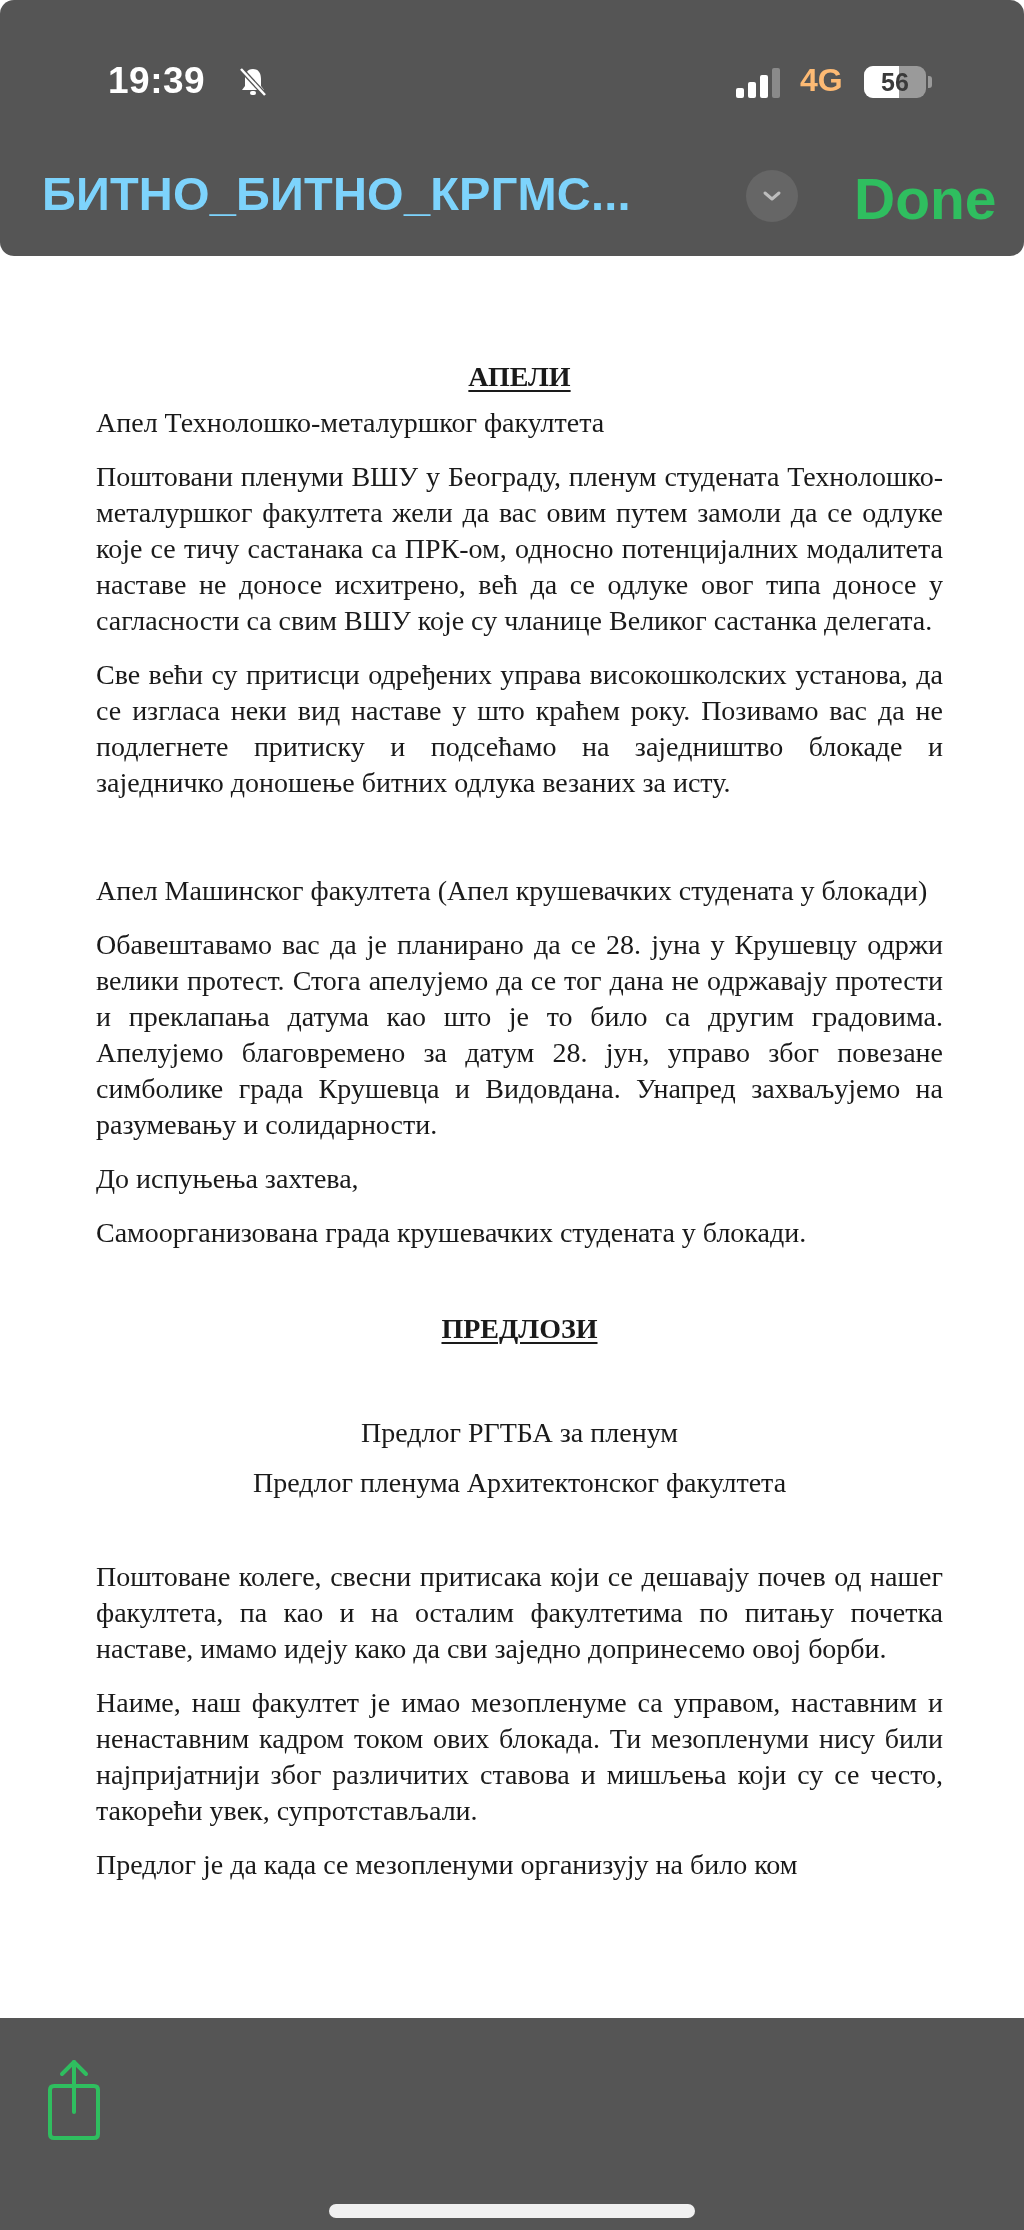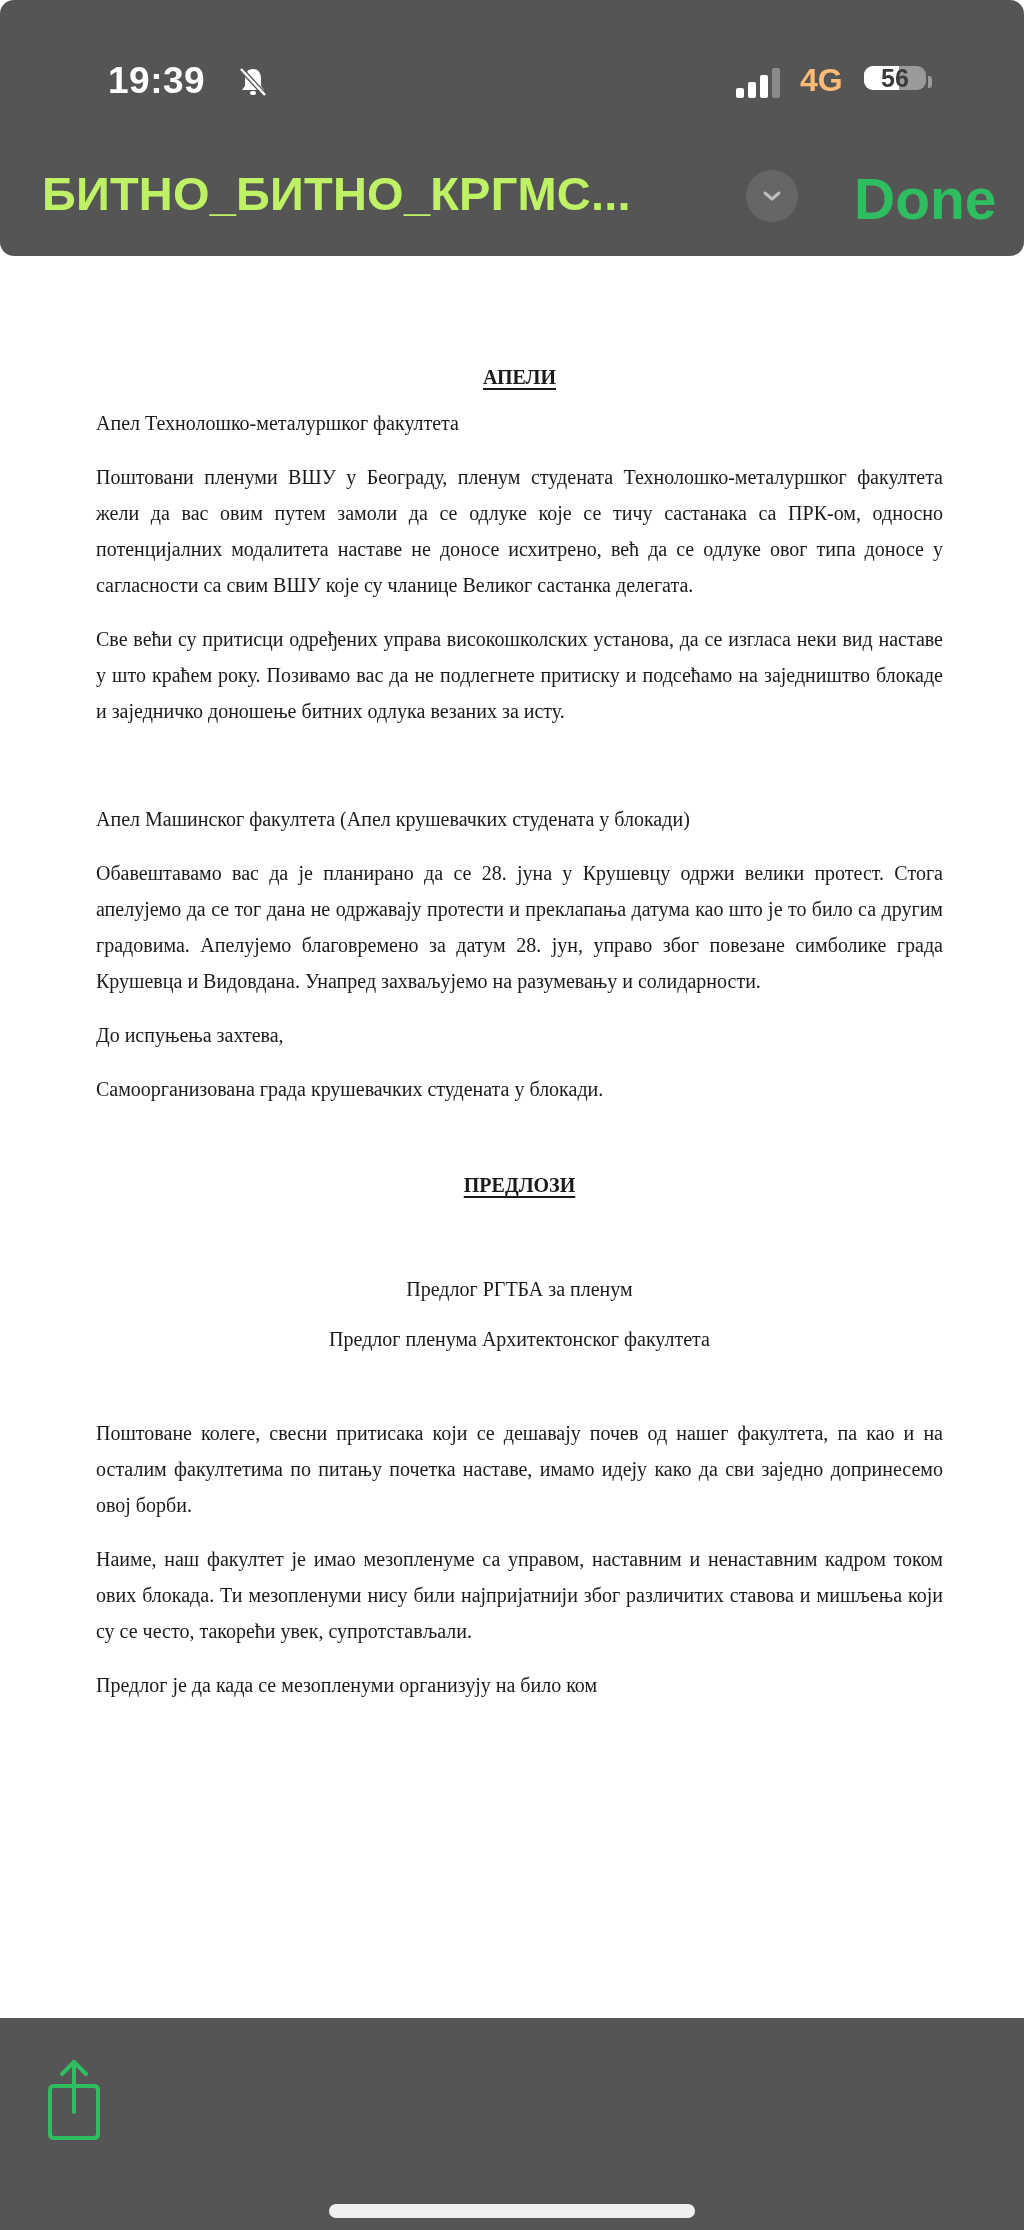--- a/index.html
+++ b/index.html
@@ -15,58 +15,58 @@
     position: absolute; left: 108px; top: 60px;
     color: #ffffff; font-size: 37px; font-weight: bold; letter-spacing: 0.5px;
   }
   .bell-icon { position: absolute; left: 238px; top: 66px; width: 30px; height: 32px; }
   .signal-icon { position: absolute; left: 734px; top: 68px; width: 50px; height: 30px; }
   .net-label {
     position: absolute; left: 800px; top: 62px;
     color: #fdba74; font-size: 32px; font-weight: bold;
   }
   .battery {
-    position: absolute; left: 864px; top: 66px; width: 62px; height: 24px;
+    position: absolute; left: 864px; top: 66px; width: 62px; height: 32px;
     border-radius: 9px; background: #9a9a9a; overflow: hidden;
   }
   .battery-fill { position: absolute; left: 0; top: 0; height: 100%; background: #ffffff; }
   .battery-text {
     position: absolute; left: 0; top: 0; width: 100%; height: 100%;
     display: flex; align-items: center; justify-content: center;
     color: #3a3a3a; font-size: 25px; font-weight: bold;
   }
   .battery-cap {
     position: absolute; left: 928px; top: 76px; width: 4px; height: 12px;
     background: #9a9a9a; border-radius: 0 3px 3px 0;
   }
 
   .doc-title {
     position: absolute; left: 42px; top: 166px;
-    color: #bef264; font-size: 47px; font-weight: bold; letter-spacing: 0.2px;
+    color: #7dd3fc; font-size: 47px; font-weight: bold; letter-spacing: 0.2px;
     white-space: nowrap;
   }
   .title-menu-button {
     position: absolute; left: 746px; top: 170px; width: 52px; height: 52px;
     border-radius: 50%; background: #666666;
     display: flex; align-items: center; justify-content: center; cursor: pointer;
   }
   .done-button {
     position: absolute; left: 854px; top: 166px;
     color: #2fbe5f; font-size: 57px; font-weight: bold; cursor: pointer;
     background: none; border: none; font-family: "Liberation Sans", sans-serif;
   }
 
   
   .document {
     position: absolute; left: 0; top: 256px; width: 1024px; height: 1762px;
     background: #ffffff; overflow: hidden;
   }
   .doc-page {
     position: absolute; left: 96px; top: 0; width: 847px;
-    font-family: "Liberation Serif", serif; font-size: 20px; line-height: 36px;
+    font-family: "Liberation Serif", serif; font-size: 28px; line-height: 36px;
     color: #1a1a1a;
   }
   .section-heading {
     text-align: center; font-weight: bold; text-decoration: underline;
     text-decoration-thickness: 2px; text-underline-offset: 4px;
   }
   .p { text-align: justify; text-align-last: left; }
   .center { text-align: center; }
 
   

